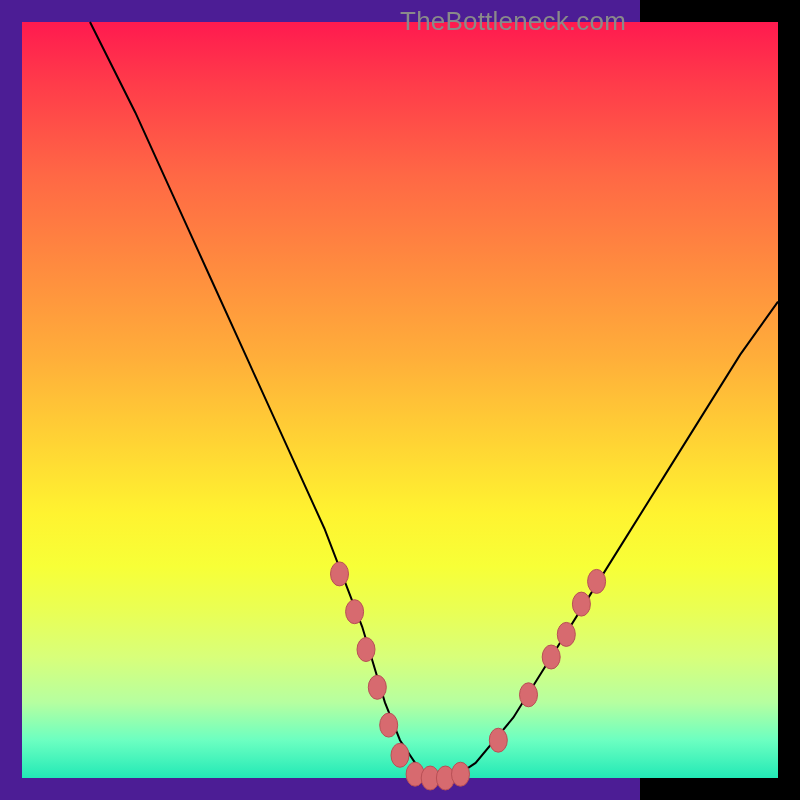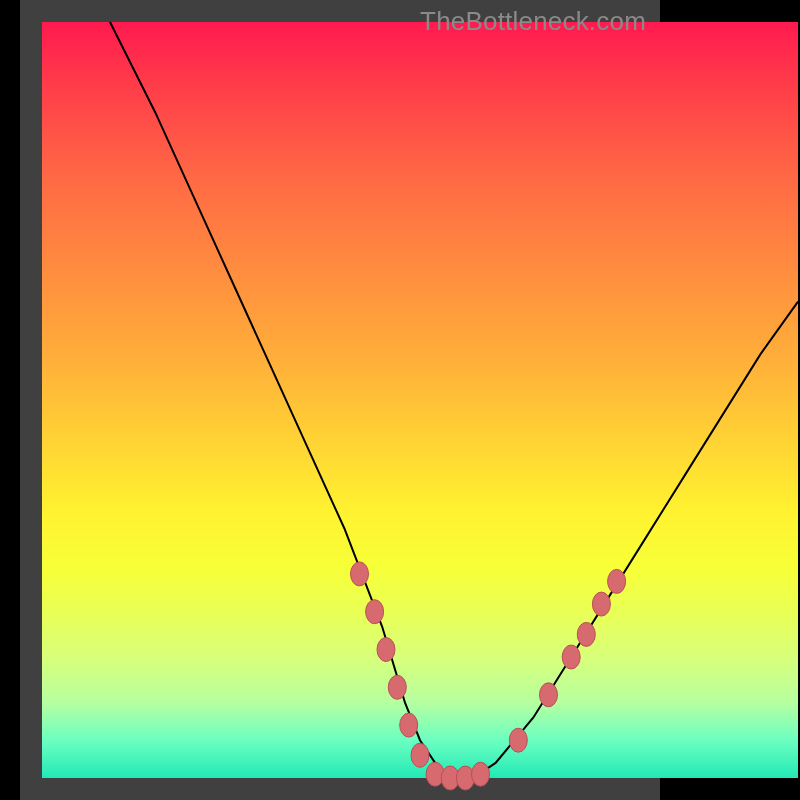--- a/index.html
+++ b/index.html
@@ -8,22 +8,21 @@
     width: 800px;
     height: 800px;
     background: #000;
     overflow: hidden;
     font-family: Arial, Helvetica, sans-serif;
   }
   .frame {
     position: relative;
     width: 640px;
     height: 800px;
-    background: #404040;
-    margin-left: 20px;
+    background: #4c1d95;
   }
   .plot {
     position: absolute;
     left: 22px;
     top: 22px;
     width: 756px;
     height: 756px;
     background: linear-gradient(
       to bottom,
       #ff1a4f 0%,

